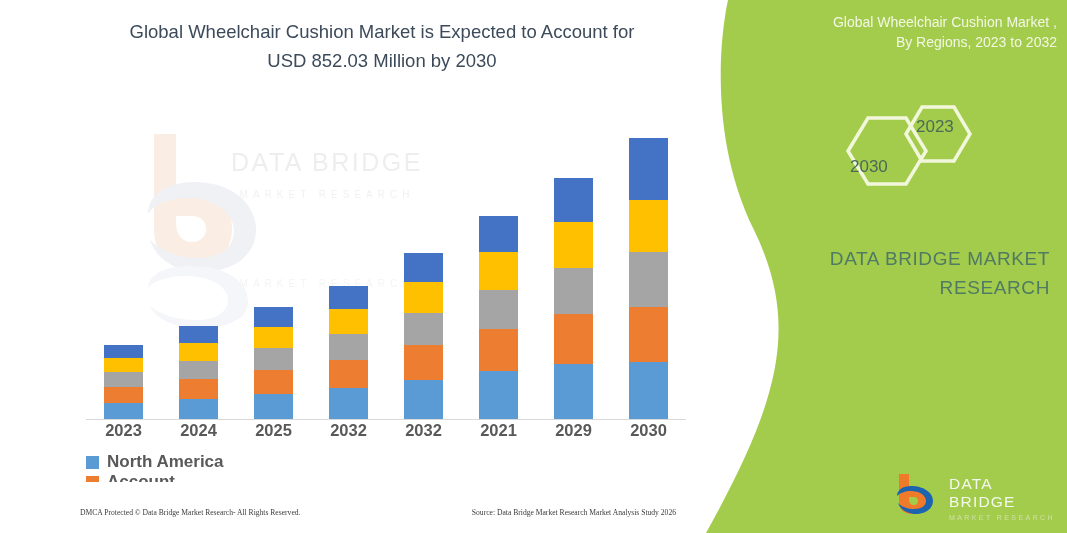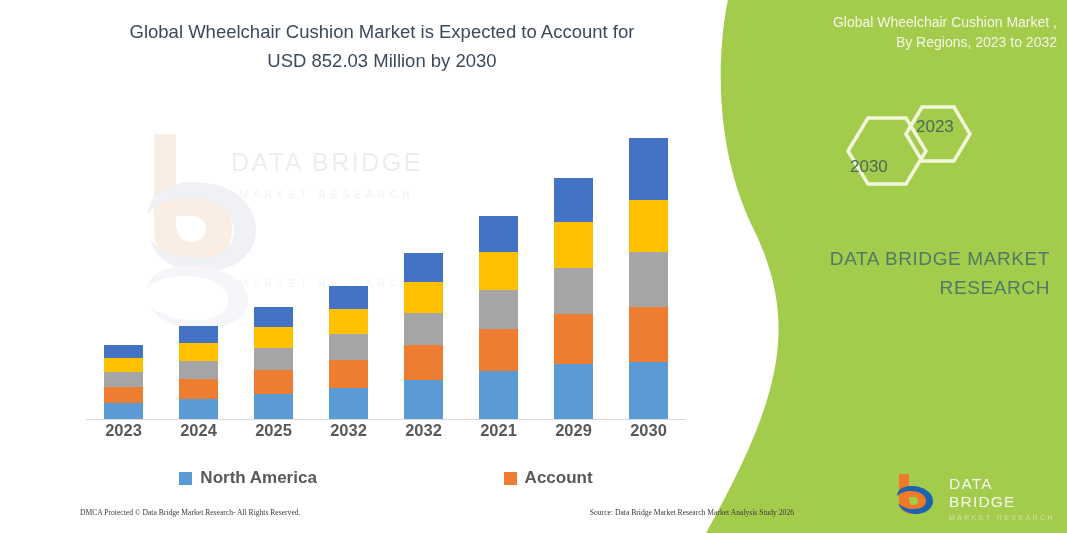--- a/index.html
+++ b/index.html
@@ -222,27 +222,28 @@
     color: #595959;
     font-size: 16.5px;
     font-weight: bold;
     font-family: "Liberation Sans", sans-serif;
   }
 
   
   .legend {
     position: absolute;
     left: 86px;
-    top: 468px;
+    top: 452px;
     width: 600px;
     height: 30px;
     display: flex;
     justify-content: space-around;
     align-items: flex-start;
     overflow: hidden;
+    flex-direction: column;
   }
   .legend-item {
     display: flex;
     align-items: center;
     gap: 8px;
   }
   .legend-swatch {
     width: 13px;
     height: 13px;
     flex: 0 0 13px;
@@ -253,21 +254,21 @@
     font-weight: bold;
     white-space: nowrap;
     font-family: "Liberation Sans", sans-serif;
   }
 
   
   .footer {
     position: absolute;
     left: 80px;
     top: 508px;
-    width: 714px;
+    width: 596px;
     display: flex;
     justify-content: space-between;
     align-items: center;
   }
   .footer span {
     color: #3b3b3b;
     font-size: 7.6px;
     font-family: "Liberation Serif", serif;
     white-space: nowrap;
   }

